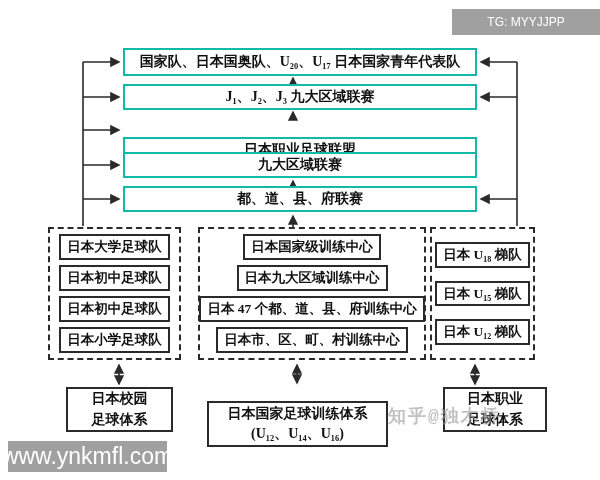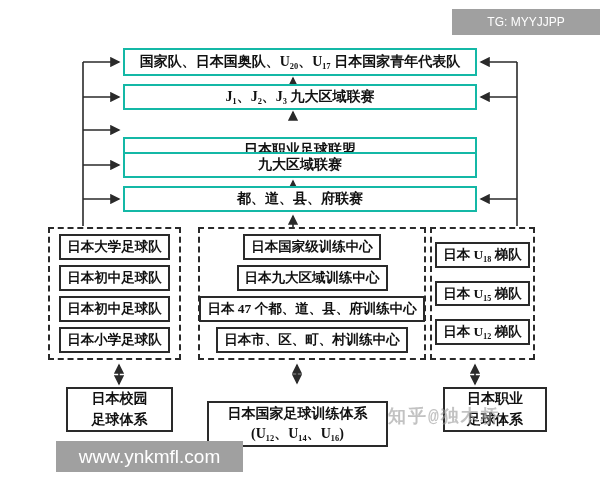--- a/index.html
+++ b/index.html
@@ -25,21 +25,21 @@
     position:absolute;z-index:2;background:#fff;border:2px solid #2a2a2a;box-sizing:border-box;
     display:flex;flex-direction:column;align-items:center;justify-content:center;
     font-weight:bold;font-size:14px;line-height:1.45;text-align:center;white-space:nowrap;
   }
   .wm{
     position:absolute;background:#a0a0a0;color:#ffffff;z-index:4;
     font-family:"Liberation Sans","DejaVu Sans",sans-serif;
     display:flex;align-items:center;justify-content:center;white-space:nowrap;
   }
   .wm-tr{left:452px;top:9px;width:148px;height:26px;font-size:12px;}
-  .wm-bl{left:8px;top:441px;width:187px;height:31px;font-size:19px;margin-left:48px;}
+  .wm-bl{left:8px;top:441px;width:159px;height:31px;font-size:23px;}
   .wm-br{
     position:absolute;left:388px;top:404px;z-index:3;background:transparent;
     color:#9a9a9a;opacity:0.6;font-weight:bold;font-size:18px;letter-spacing:2px;
     font-family:Liberation Mono, monospace;white-space:nowrap;
   }
 </style>
 </head>
 <body>
 
 <div id="stage">

